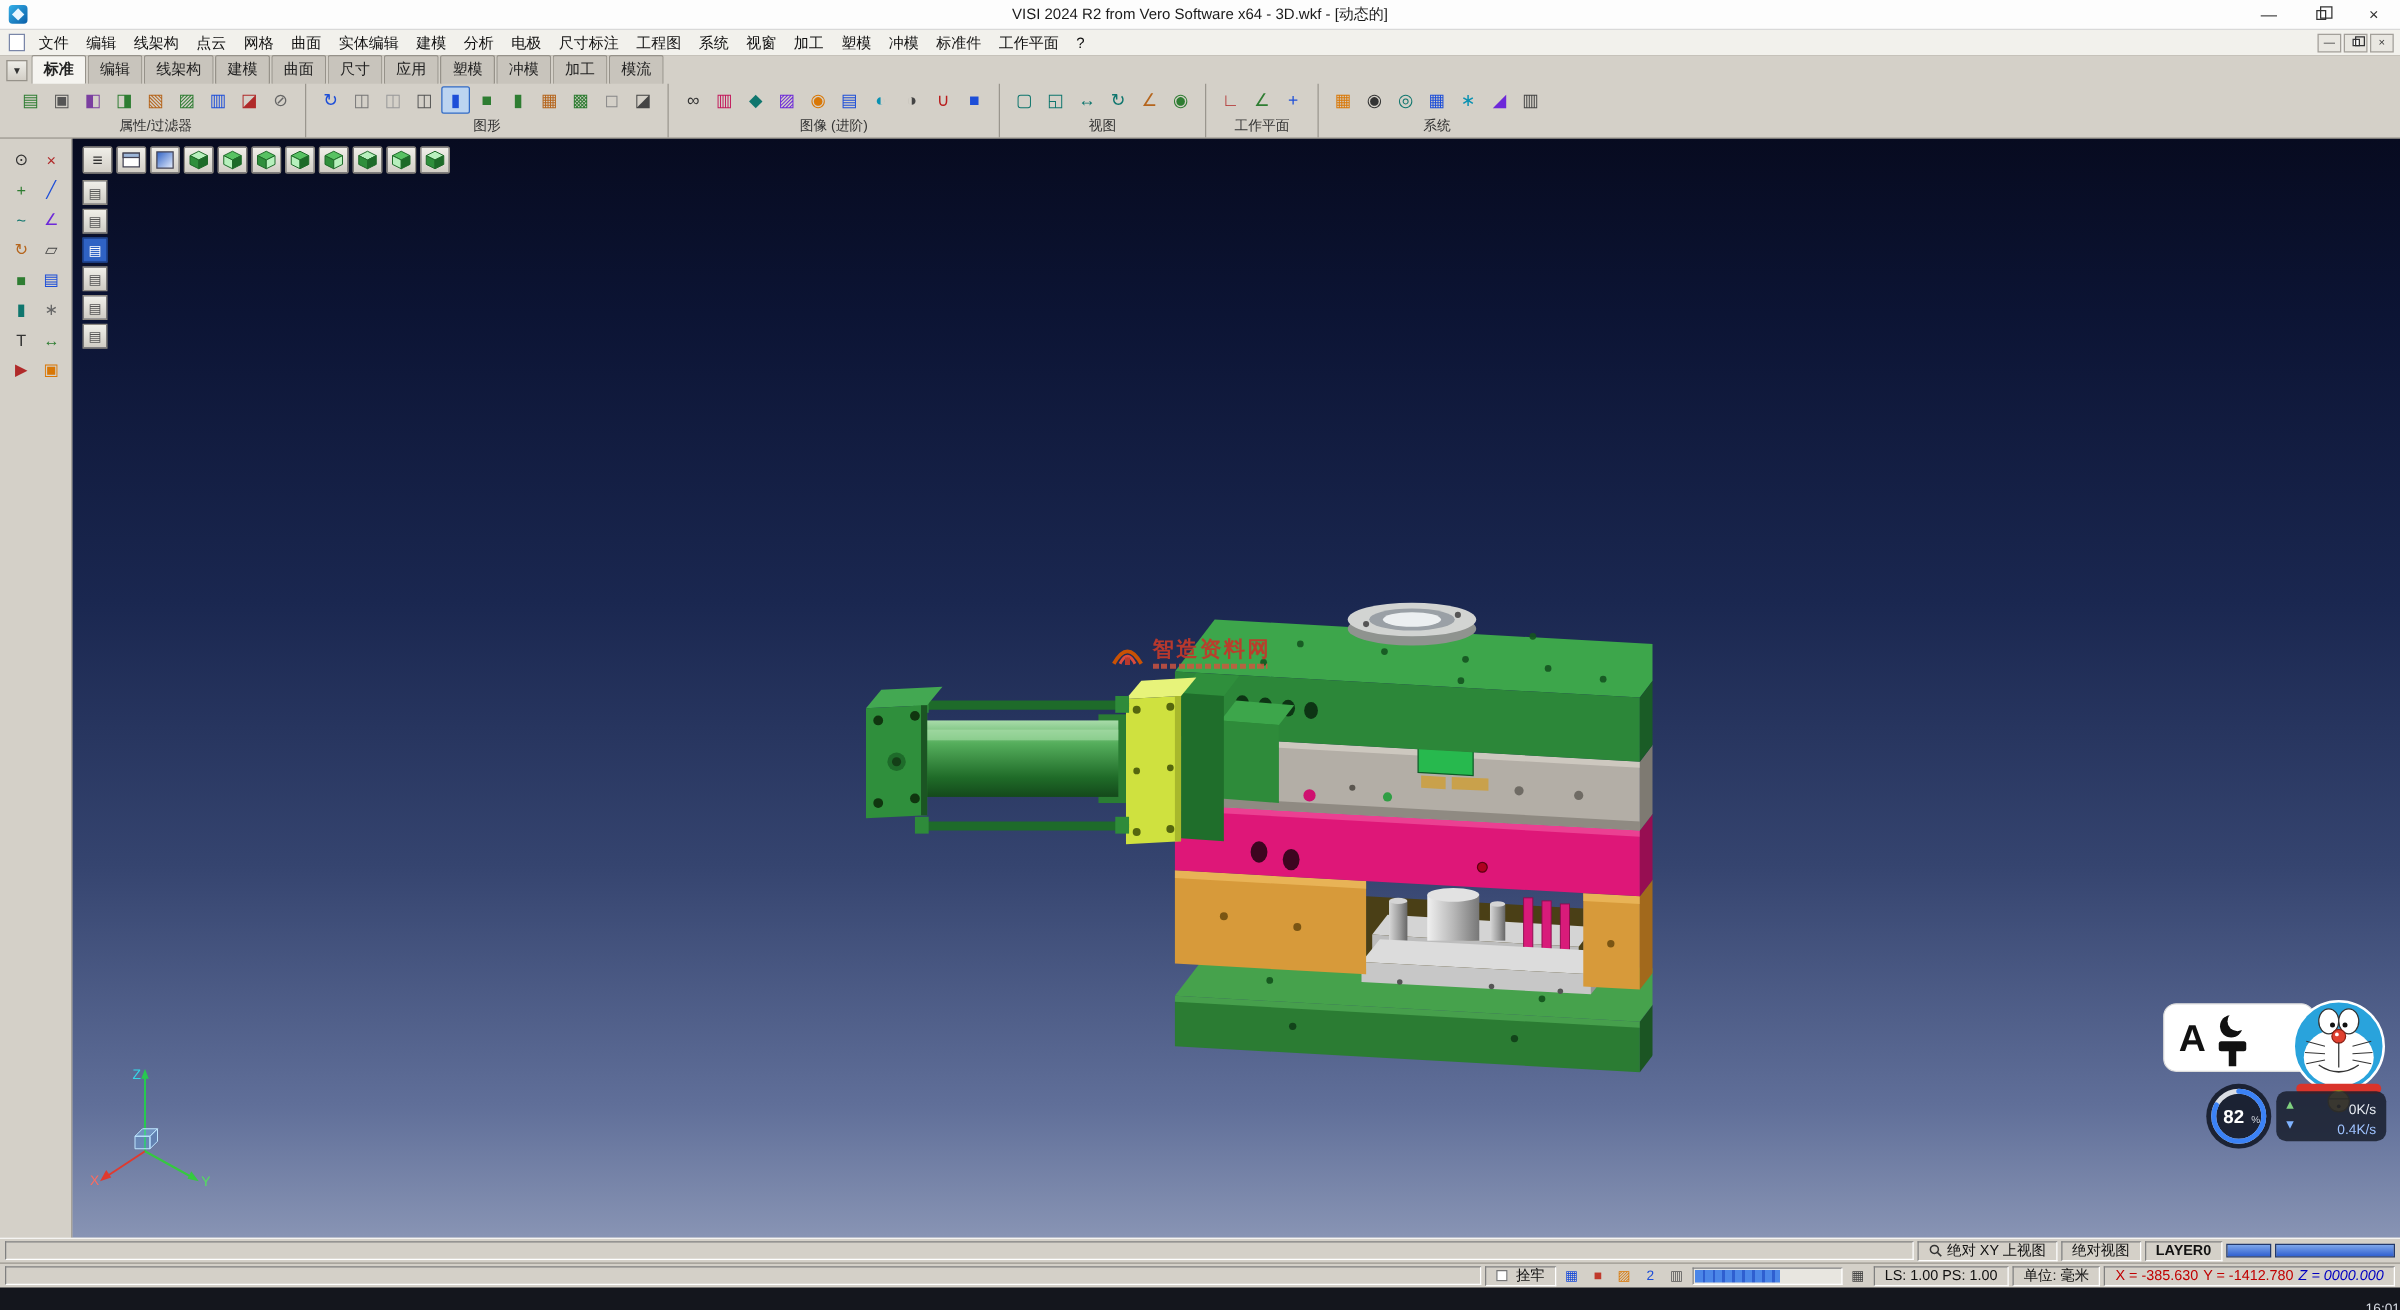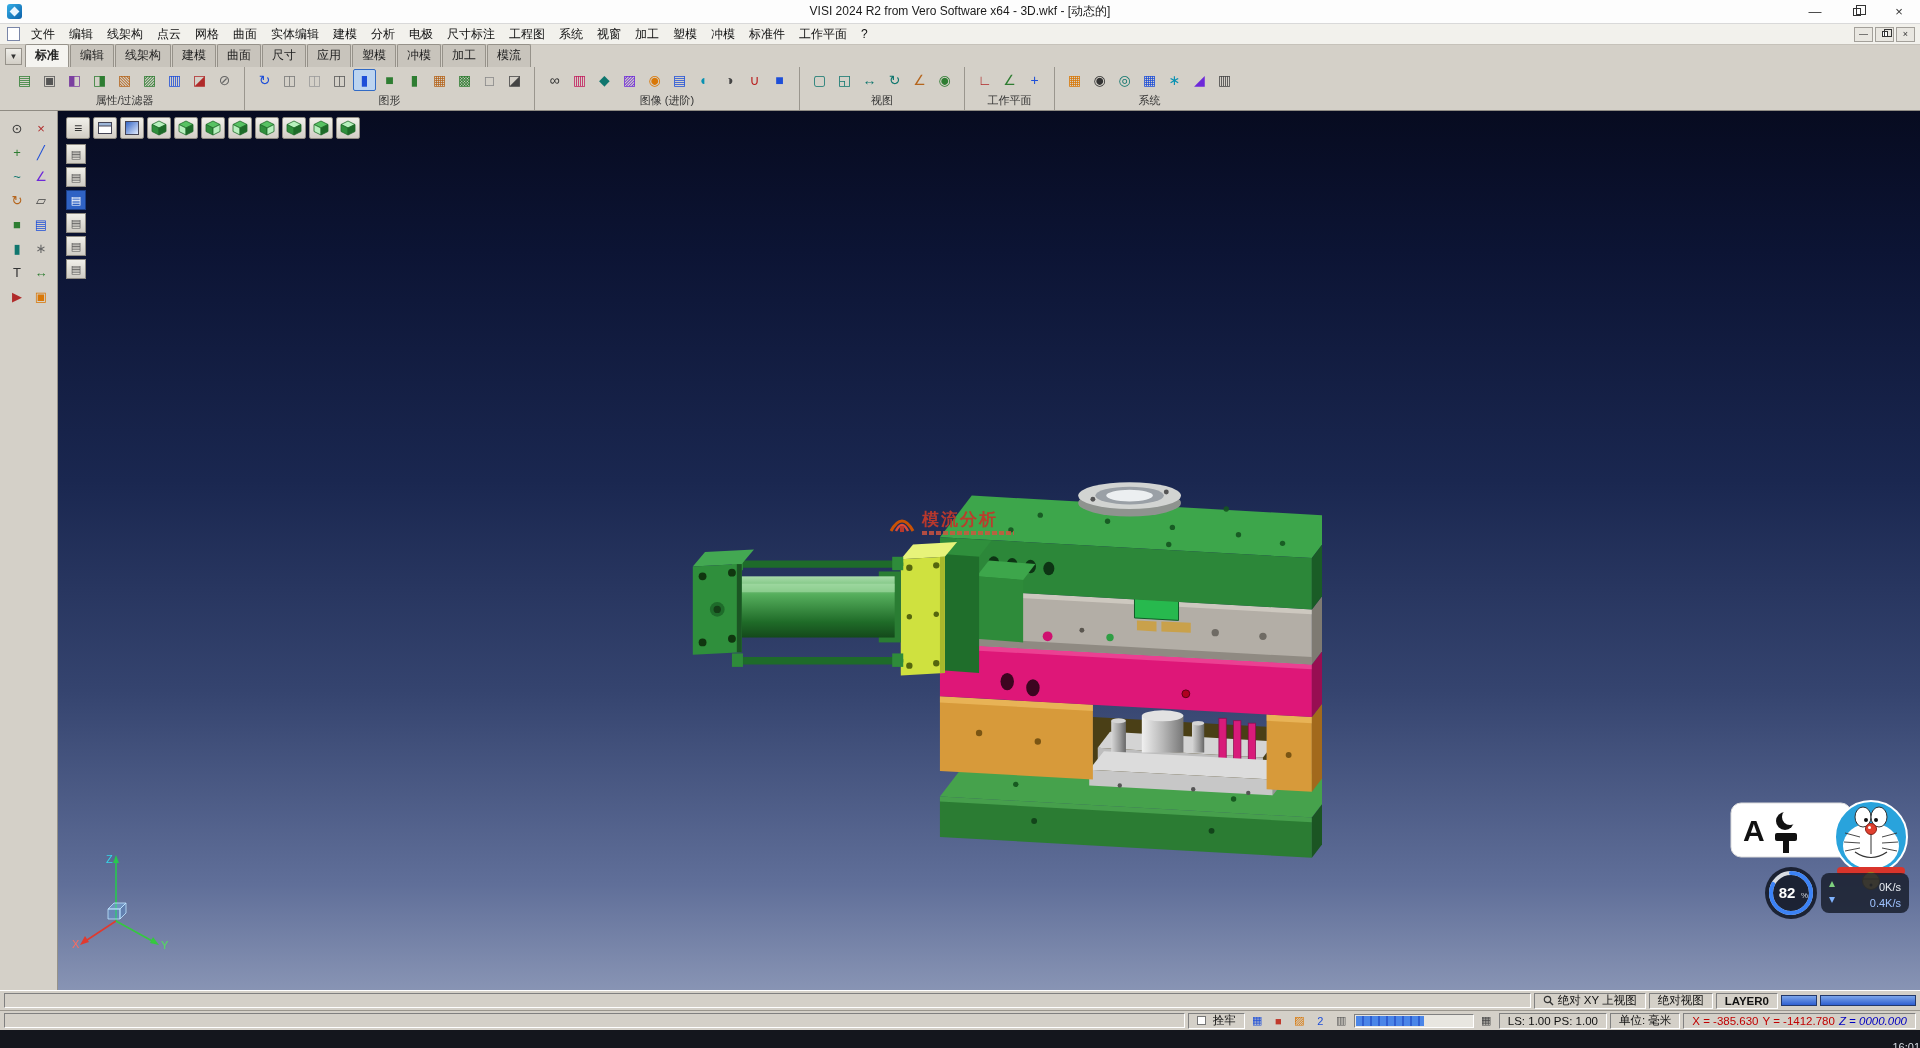--- a/index.html
+++ b/index.html
@@ -492,21 +492,21 @@
       </g>
     </svg>
 
     <div class="watermark">
       <svg width="28" height="28" viewBox="0 0 28 28">
         <path d="M3,22 Q14,2 25,22" fill="none" stroke="#d35400" stroke-width="3"></path>
         <path d="M8,22 Q14,10 20,22" fill="none" stroke="#e74c3c" stroke-width="2.4"></path>
         <rect x="12" y="17" width="4" height="6" fill="#c0392b"></rect>
       </svg>
       <div>
-        <div class="wm-text">模流分析</div>
+        <div class="wm-text">智造资料网</div>
         <div class="wm-sub"></div>
       </div>
     </div>
 
     <svg class="axis-triad" width="110" height="100" viewBox="0 0 110 100">
       <line x1="48" y1="72" x2="48" y2="12" stroke="#27c94f" stroke-width="1.6"></line>
       <polygon points="48,6 45,14 51,14" fill="#27c94f"></polygon>
       <line x1="48" y1="72" x2="16" y2="93" stroke="#e03a2f" stroke-width="1.6"></line>
       <polygon points="12,96 21,93 17,87" fill="#e03a2f"></polygon>
       <line x1="48" y1="72" x2="86" y2="93" stroke="#35c93f" stroke-width="1.6"></line>

